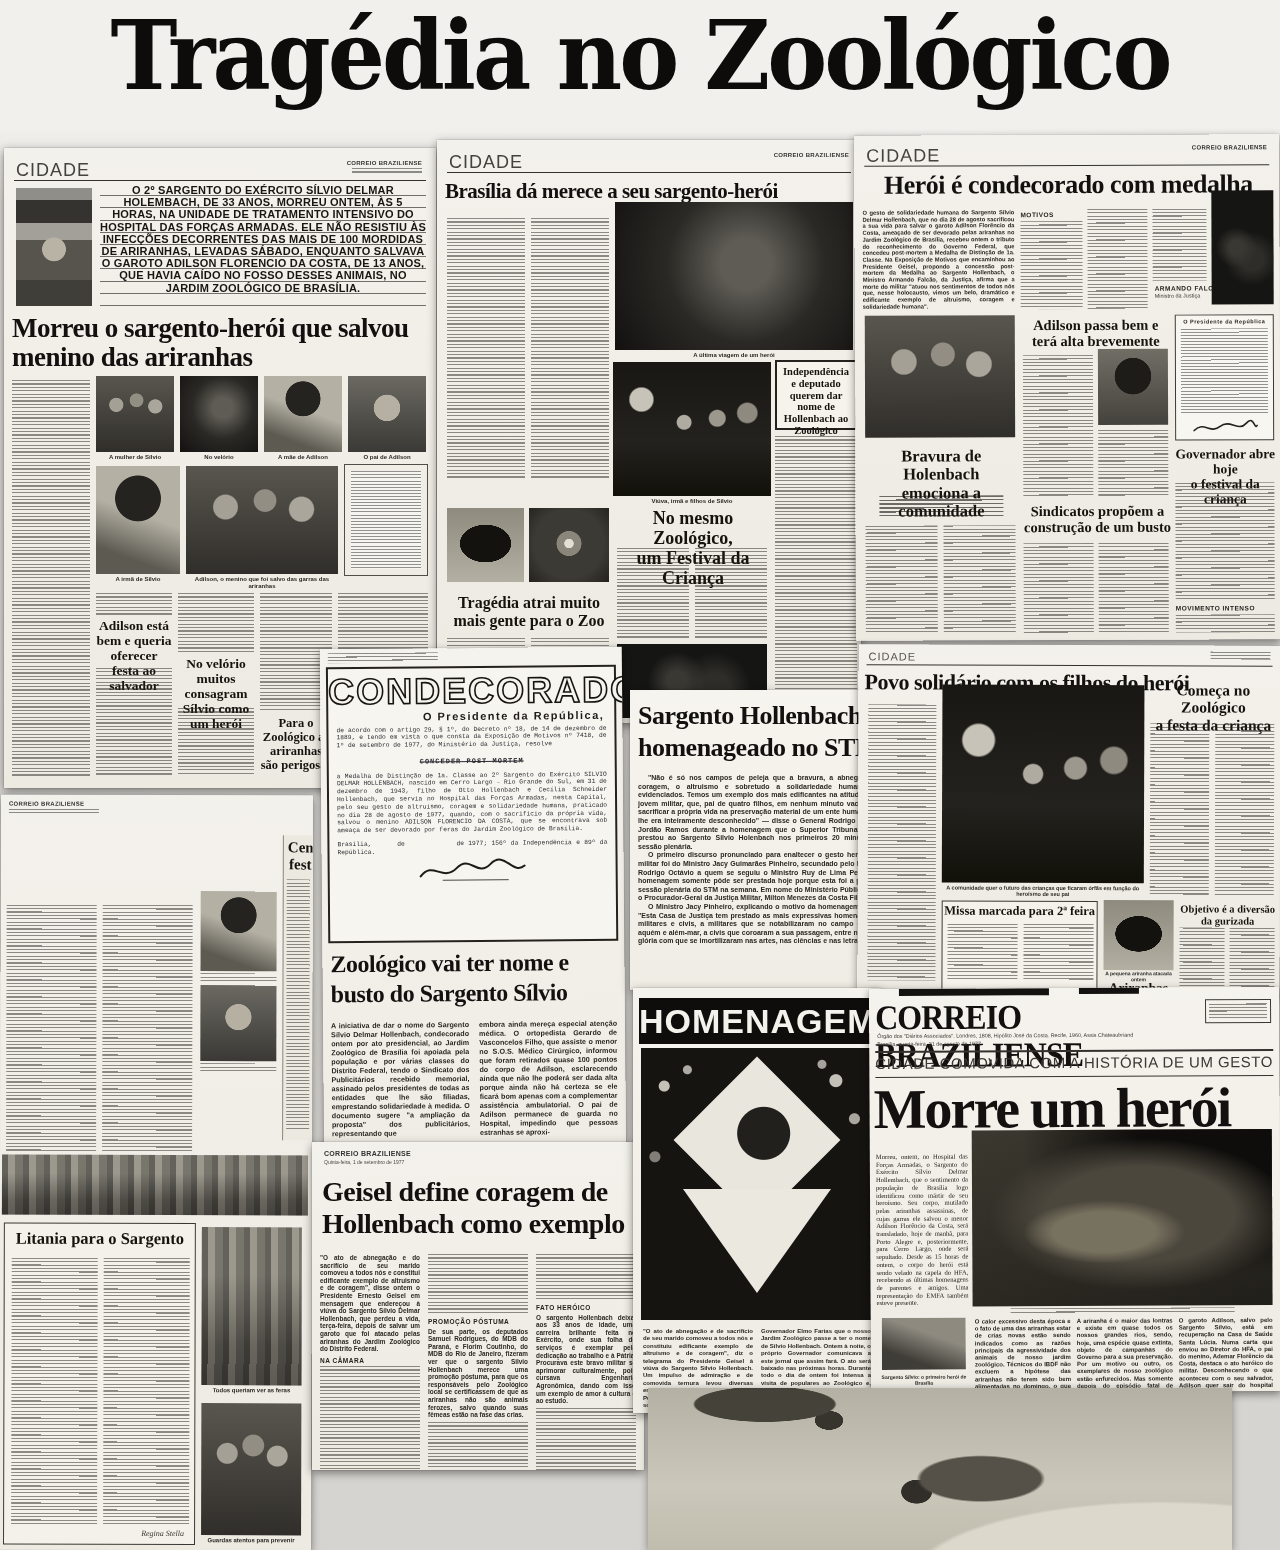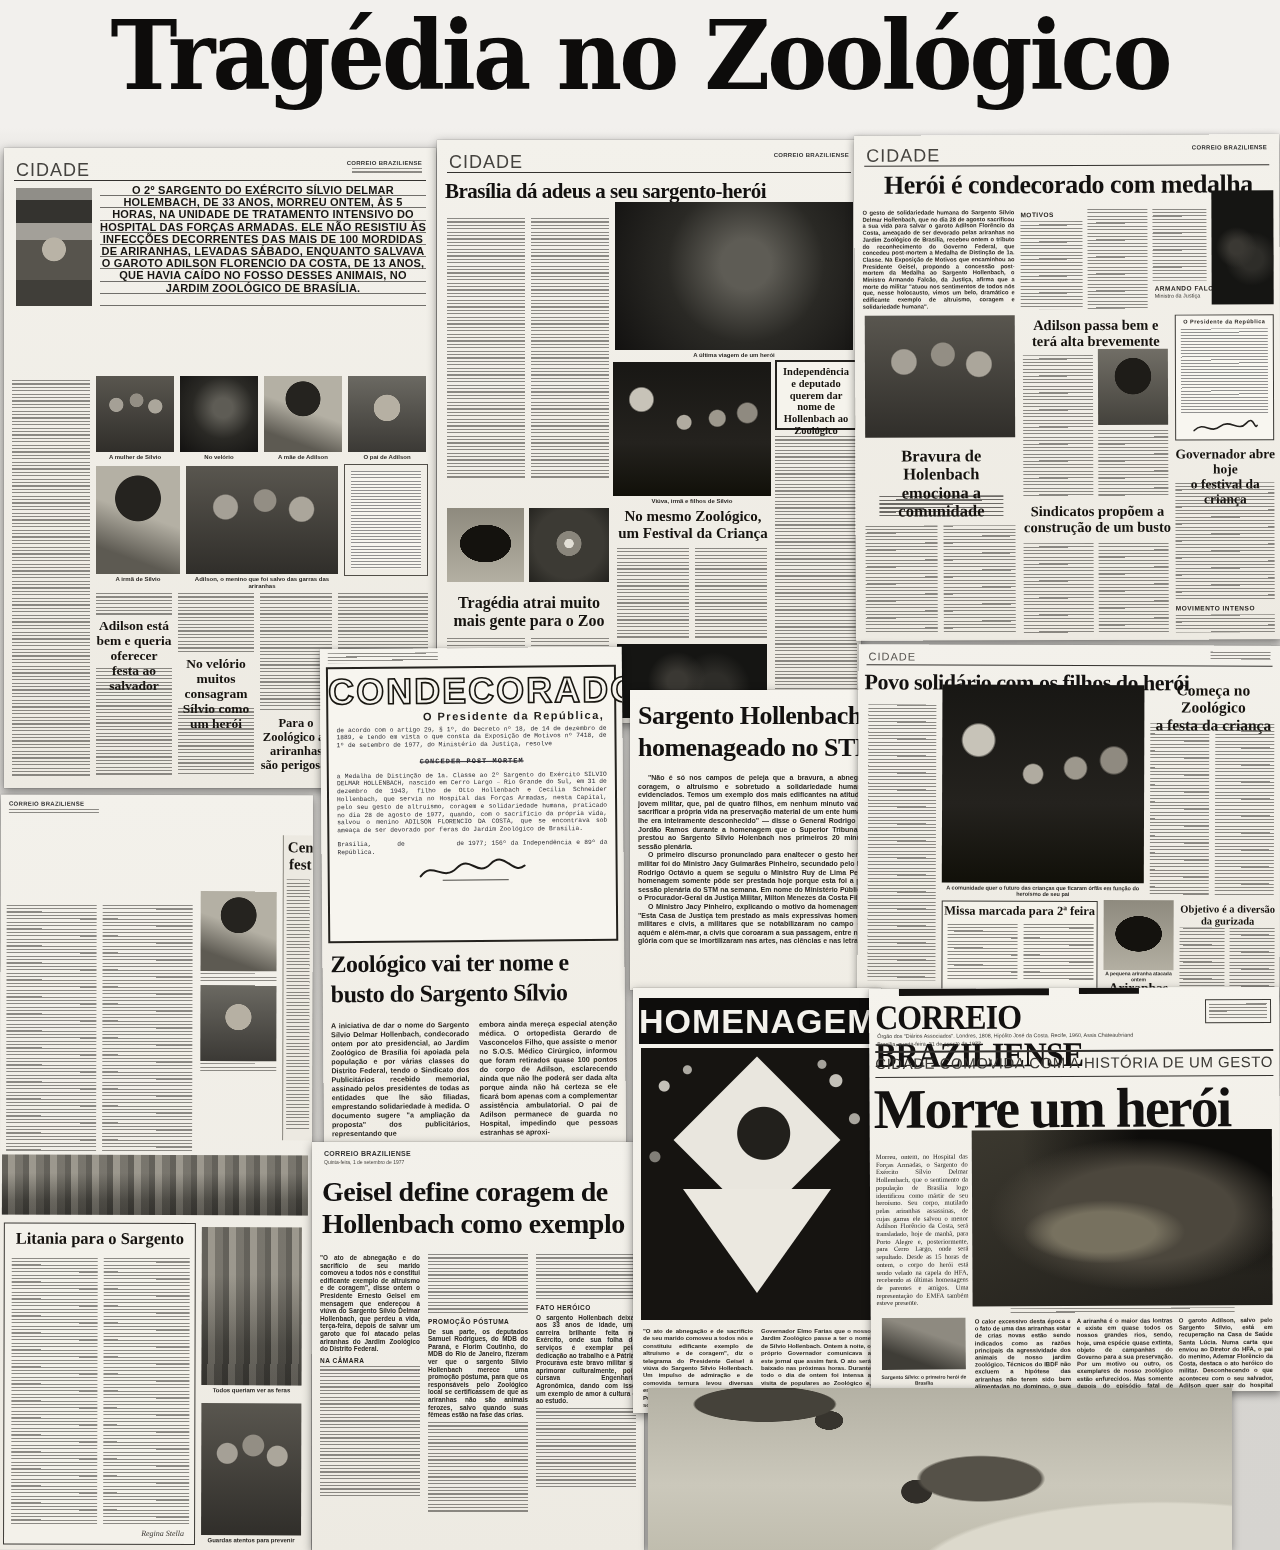--- a/index.html
+++ b/index.html
@@ -87,20 +87,21 @@
 
 <div class="page-title">Tragédia no Zoológico</div>
 
 <div class="clip" style="left:4px;top:148px;width:432px;height:640px;">
   <div class="abs sec" style="left:12px;top:12px;">CIDADE</div>
   <div class="abs mast-sm" style="right:14px;top:12px;">CORREIO BRAZILIENSE</div>
   <div class="abs ft" style="right:14px;top:20px;width:70px;height:6px;"></div>
   <div class="abs rule" style="left:10px;top:32px;width:412px;height:1px;"></div>
   <div class="abs ph p-officer" style="left:12px;top:40px;width:76px;height:118px;"></div>
   <div class="abs ruled" style="left:96px;top:36px;width:326px;height:124px;overflow:hidden;">O 2º SARGENTO DO EXÉRCITO SÍLVIO DELMAR HOLEMBACH, DE 33 ANOS, MORREU ONTEM, ÀS 5 HORAS, NA UNIDADE DE TRATAMENTO INTENSIVO DO HOSPITAL DAS FORÇAS ARMADAS. ELE NÃO RESISTIU ÀS INFECÇÕES DECORRENTES DAS MAIS DE 100 MORDIDAS DE ARIRANHAS, LEVADAS SÁBADO, ENQUANTO SALVAVA O GAROTO ADILSON FLORENCIO DA COSTA, DE 13 ANOS, QUE HAVIA CAÍDO NO FOSSO DESSES ANIMAIS, NO JARDIM ZOOLÓGICO DE BRASÍLIA.</div>
+  <div class="abs hl" style="left:8px;top:166px;width:422px;font-size:27px;text-align:left;">Morreu o sargento-herói que salvou menino das ariranhas</div>
   <div class="abs ft" style="left:8px;top:232px;width:78px;height:396px;"></div>
   <div class="abs ph p-group" style="left:92px;top:228px;width:78px;height:76px;"></div>
   <div class="abs ph p-dark" style="left:176px;top:228px;width:78px;height:76px;"></div>
   <div class="abs ph p-woman" style="left:260px;top:228px;width:78px;height:76px;"></div>
   <div class="abs ph p-face" style="left:344px;top:228px;width:78px;height:76px;"></div>
   <div class="abs cap" style="left:92px;top:306px;width:78px;">A mulher de Sílvio</div>
   <div class="abs cap" style="left:176px;top:306px;width:78px;">No velório</div>
   <div class="abs cap" style="left:260px;top:306px;width:78px;">A mãe de Adilson</div>
   <div class="abs cap" style="left:344px;top:306px;width:78px;">O pai de Adilson</div>
   <div class="abs ph p-woman" style="left:92px;top:318px;width:84px;height:108px;"></div>
@@ -116,38 +117,38 @@
   <div class="abs ft" style="left:174px;top:560px;width:76px;height:68px;"></div>
   <div class="abs ft" style="left:256px;top:445px;width:72px;height:118px;"></div>
   <div class="abs sh" style="left:256px;top:568px;width:72px;font-size:12.5px;">Para o Zoológico as ariranhas são perigosas</div>
   <div class="abs ft" style="left:334px;top:445px;width:90px;height:183px;"></div>
 </div>
 
 <div class="clip" style="left:437px;top:140px;width:424px;height:583px;">
   <div class="abs sec" style="left:12px;top:12px;">CIDADE</div>
   <div class="abs mast-sm" style="right:12px;top:12px;">CORREIO BRAZILIENSE</div>
   <div class="abs rule" style="left:10px;top:32px;width:404px;height:1px;"></div>
-  <div class="abs hl" style="left:8px;top:40px;width:412px;font-size:21px;">Brasília dá adeus a seu sargento-herói</div>
+  <div class="abs hl" style="left:8px;top:40px;width:412px;font-size:21px;">Brasília dá merece a seu sargento-herói</div>
   <div class="abs ft" style="left:10px;top:78px;width:78px;height:262px;"></div>
   <div class="abs ft" style="left:94px;top:78px;width:78px;height:262px;"></div>
   <div class="abs ph p-dark" style="left:178px;top:62px;width:238px;height:148px;"></div>
   <div class="abs cap" style="left:178px;top:212px;width:238px;">A última viagem de um herói</div>
   <div class="abs ph p-family" style="left:176px;top:222px;width:158px;height:134px;"></div>
   <div class="abs cap" style="left:176px;top:358px;width:158px;">Viúva, irmã e filhos de Sílvio</div>
   <div class="abs boxed" style="left:338px;top:220px;width:82px;height:70px;background:#f5f3ec;">
     <div class="sh" style="font-size:10.5px;text-align:center;padding:4px 3px;">Independência e deputado querem dar nome de Hollenbach ao Zoológico</div>
   </div>
   <div class="abs ft" style="left:338px;top:296px;width:82px;height:282px;"></div>
   <div class="abs ph p-otter" style="left:10px;top:368px;width:77px;height:74px;background-color:#222;"></div>
   <div class="abs ph p-swirl" style="left:92px;top:368px;width:80px;height:74px;"></div>
   <div class="abs cap" style="left:10px;top:444px;width:162px;height:5px;"></div>
   <div class="abs sh" style="left:10px;top:454px;width:164px;font-size:16px;">Tragédia atrai muito mais gente para o Zoo</div>
   <div class="abs ft" style="left:10px;top:498px;width:78px;height:80px;"></div>
   <div class="abs ft" style="left:94px;top:498px;width:78px;height:80px;"></div>
-  <div class="abs sh" style="left:180px;top:368px;width:152px;font-size:15px;text-align:center;">
+  <div class="abs sh" style="left:180px;top:368px;width:152px;font-size:18px;text-align:center;">
     <span>No mesmo Zoológico,</span><br>
     <span>um Festival da Criança</span>
   </div>
   <div class="abs ft" style="left:180px;top:408px;width:72px;height:92px;"></div>
   <div class="abs ft" style="left:258px;top:408px;width:72px;height:92px;"></div>
   <div class="abs ph p-night" style="left:180px;top:504px;width:150px;height:74px;"></div>
 </div>
 
 <div class="clip" style="left:855px;top:135px;width:425px;height:505px;transform:rotate(-.2deg);">
   <div class="abs sec" style="left:12px;top:10px;">CIDADE</div>
@@ -290,21 +291,21 @@
   <div class="abs cap" style="left:246px;top:326px;width:70px;font-size:5px;">A pequena ariranha atacada ontem</div>
   <div class="abs sh" style="left:246px;top:336px;width:70px;font-size:13.5px;line-height:1.1;">
     <span>Ariranhas</span><br>
     <span>continuam</span>
   </div>
   <div class="abs sh" style="left:322px;top:258px;width:96px;font-size:10.5px;text-align:center;">Objetivo é a diversão da gurizada</div>
   <div class="abs ft" style="left:322px;top:282px;width:45px;height:62px;"></div>
   <div class="abs ft" style="left:372px;top:282px;width:45px;height:62px;"></div>
 </div>
 
-<div class="clip" style="left:312px;top:1142px;width:332px;height:408px;">
+<div class="clip" style="left:312px;top:1142px;width:332px;height:328px;">
   <div class="abs mast-sm" style="left:12px;top:8px;font-size:7px;">CORREIO BRAZILIENSE</div>
   <div class="abs" style="left:12px;top:17px;font-size:5px;color:#4a4843;">Quinta-feira, 1 de setembro de 1977</div>
   <div class="abs hl" style="left:10px;top:34px;width:330px;font-size:28px;line-height:1.15;white-space:nowrap;">
     <span>Geisel define coragem de</span><br>
     <span>Hollenbach como exemplo</span>
   </div>
   <div class="abs bt" style="left:8px;top:112px;width:100px;height:290px;font-size:6.4px;line-height:7.6px;">
     <div>"O ato de abnegação e do sacrifício de seu marido comoveu a todos nós e constitui edificante exemplo de altruismo e de coragem", disse ontem o Presidente Ernesto Geisel em mensagem que endereçou à viúva do Sargento Sílvio Delmar Hollenbach, que perdeu a vida, terça-feira, depois de salvar um garoto que foi atacado pelas ariranhas do Jardim Zoológico do Distrito Federal.</div>
     <div class="lab" style="margin:4px 0 2px;">NA CÂMARA</div>
     <div class="ft" style="height:130px;"></div>

